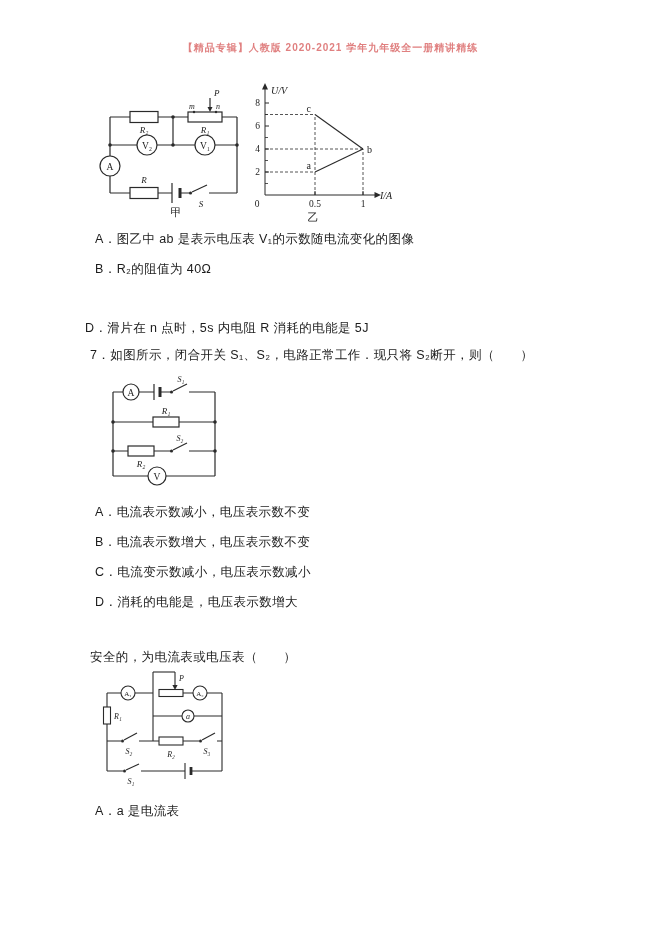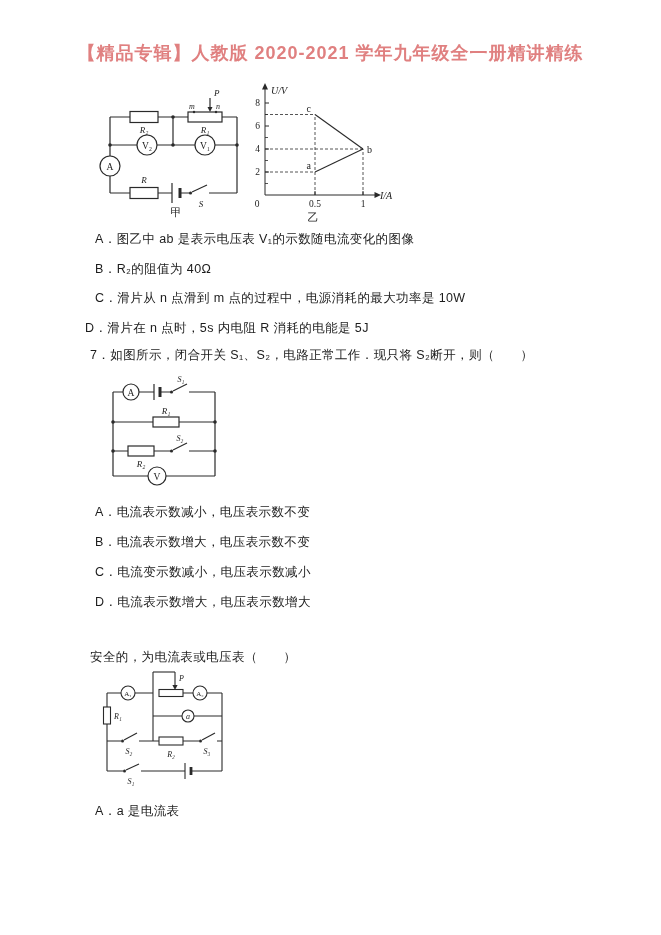--- a/index.html
+++ b/index.html
@@ -3,21 +3,21 @@
 <meta charset="utf-8">
 <style>
   html,body{margin:0;padding:0;background:#888;}
   .page{
     position:relative;width:661px;height:935px;background:#ffffff;
     font-family:"Liberation Sans","DejaVu Sans",sans-serif;color:#1c1c1c;
     overflow:hidden;margin:0 auto;
   }
   .hdr{
     position:absolute;top:41px;left:0;width:100%;text-align:center;
-    font-size:18px;letter-spacing:1px;font-weight:bold;
+    font-size:10px;letter-spacing:1px;font-weight:bold;
   }
   .txt{position:absolute;font-size:12.5px;letter-spacing:.4px;white-space:pre;text-align:center;}
   .fig{position:absolute;}
   svg text{fill:#1c1c1c;}
   .cir-lbl{font-family:"Liberation Serif","DejaVu Serif",serif;font-style:italic;font-size:9px;}
   .cir-lbl-sm{font-family:"Liberation Serif","DejaVu Serif",serif;font-style:italic;font-size:8px;}
   .meter-lbl{font-family:"Liberation Serif","DejaVu Serif",serif;font-size:9.5px;}
   .meter-lbl-sm{font-family:"Liberation Serif","DejaVu Serif",serif;font-size:7px;}
   .axis-lbl{font-family:"Liberation Serif","DejaVu Serif",serif;font-style:italic;font-size:10px;}
   .tick-lbl{font-family:"Liberation Serif","DejaVu Serif",serif;font-size:9.5px;}
@@ -106,21 +106,20 @@
     <text class="tick-lbl" x="70" y="127" text-anchor="middle">0.5</text>
     <text class="tick-lbl" x="118" y="127" text-anchor="middle">1</text>
     <text class="pt-lbl" x="66" y="32" text-anchor="end">c</text>
     <text class="pt-lbl" x="122" y="72.5" text-anchor="start">b</text>
     <text class="pt-lbl" x="66" y="89" text-anchor="end">a</text>
     <text class="cap" x="68" y="141" text-anchor="middle">乙</text>
   </svg>
 
   <div class="txt" style="left:95px;top:231px">A．图乙中 ab 是表示电压表 V₁的示数随电流变化的图像</div>
   <div class="txt" style="left:95px;top:261px">B．R₂的阻值为 40Ω</div>
-  <div class="txt" style="left:95px;top:290px">C．滑片从 n 点滑到 m 点的过程中，电源消耗的最大功率是 10W</div>
   <div class="txt" style="left:85px;top:320px">D．滑片在 n 点时，5s 内电阻 R 消耗的电能是 5J</div>
 
   <div class="txt" style="left:90px;top:347px">7．如图所示，闭合开关 S₁、S₂，电路正常工作．现只将 S₂断开，则（　　）</div>
 
   <svg class="fig" style="left:100px;top:374px" width="130" height="115" viewBox="0 0 130 115">
     <g stroke="#2a2a2a" stroke-width="1.2" fill="none">
       <path d="M13,18 H23 M39,18 H54 M60,18 H70 M89,18 H115"></path>
       <circle cx="31" cy="18" r="8"></circle>
       <path d="M54,10 V26"></path>
       <path d="M60,13 V23" stroke-width="3"></path>
@@ -146,21 +145,21 @@
     <text class="cir-lbl-sm" x="81" y="8" text-anchor="middle">S₁</text>
     <text class="cir-lbl" x="66" y="40" text-anchor="middle">R₁</text>
     <text class="cir-lbl-sm" x="80" y="67" text-anchor="middle">S₂</text>
     <text class="cir-lbl" x="41" y="93" text-anchor="middle">R₂</text>
     <text class="meter-lbl" x="57" y="105.5" text-anchor="middle">V</text>
   </svg>
 
   <div class="txt" style="left:95px;top:534px">B．电流表示数增大，电压表示数不变</div>
   <div class="txt" style="left:95px;top:504px">A．电流表示数减小，电压表示数不变</div>
   <div class="txt" style="left:95px;top:564px">C．电流变示数减小，电压表示数减小</div>
-  <div class="txt" style="left:95px;top:594px">D．电流表示数增大，电压表示数增大</div>
+  <div class="txt" style="left:95px;top:594px">D．消耗的电能是，电压表示数增大</div>
 
   <div class="txt" style="left:90px;top:649px">安全的，为电流表或电压表（　　）</div>
 
   <svg class="fig" style="left:95px;top:668px" width="135" height="125" viewBox="0 0 135 125">
     <g stroke="#2a2a2a" stroke-width="1.1" fill="none">
       <path d="M12,25 H26 M40,25 H58"></path>
       <circle cx="33" cy="25" r="7"></circle>
       <path d="M58,4 V73"></path>
       <path d="M58,4 H80"></path>
       <path d="M80,4 V17"></path>

